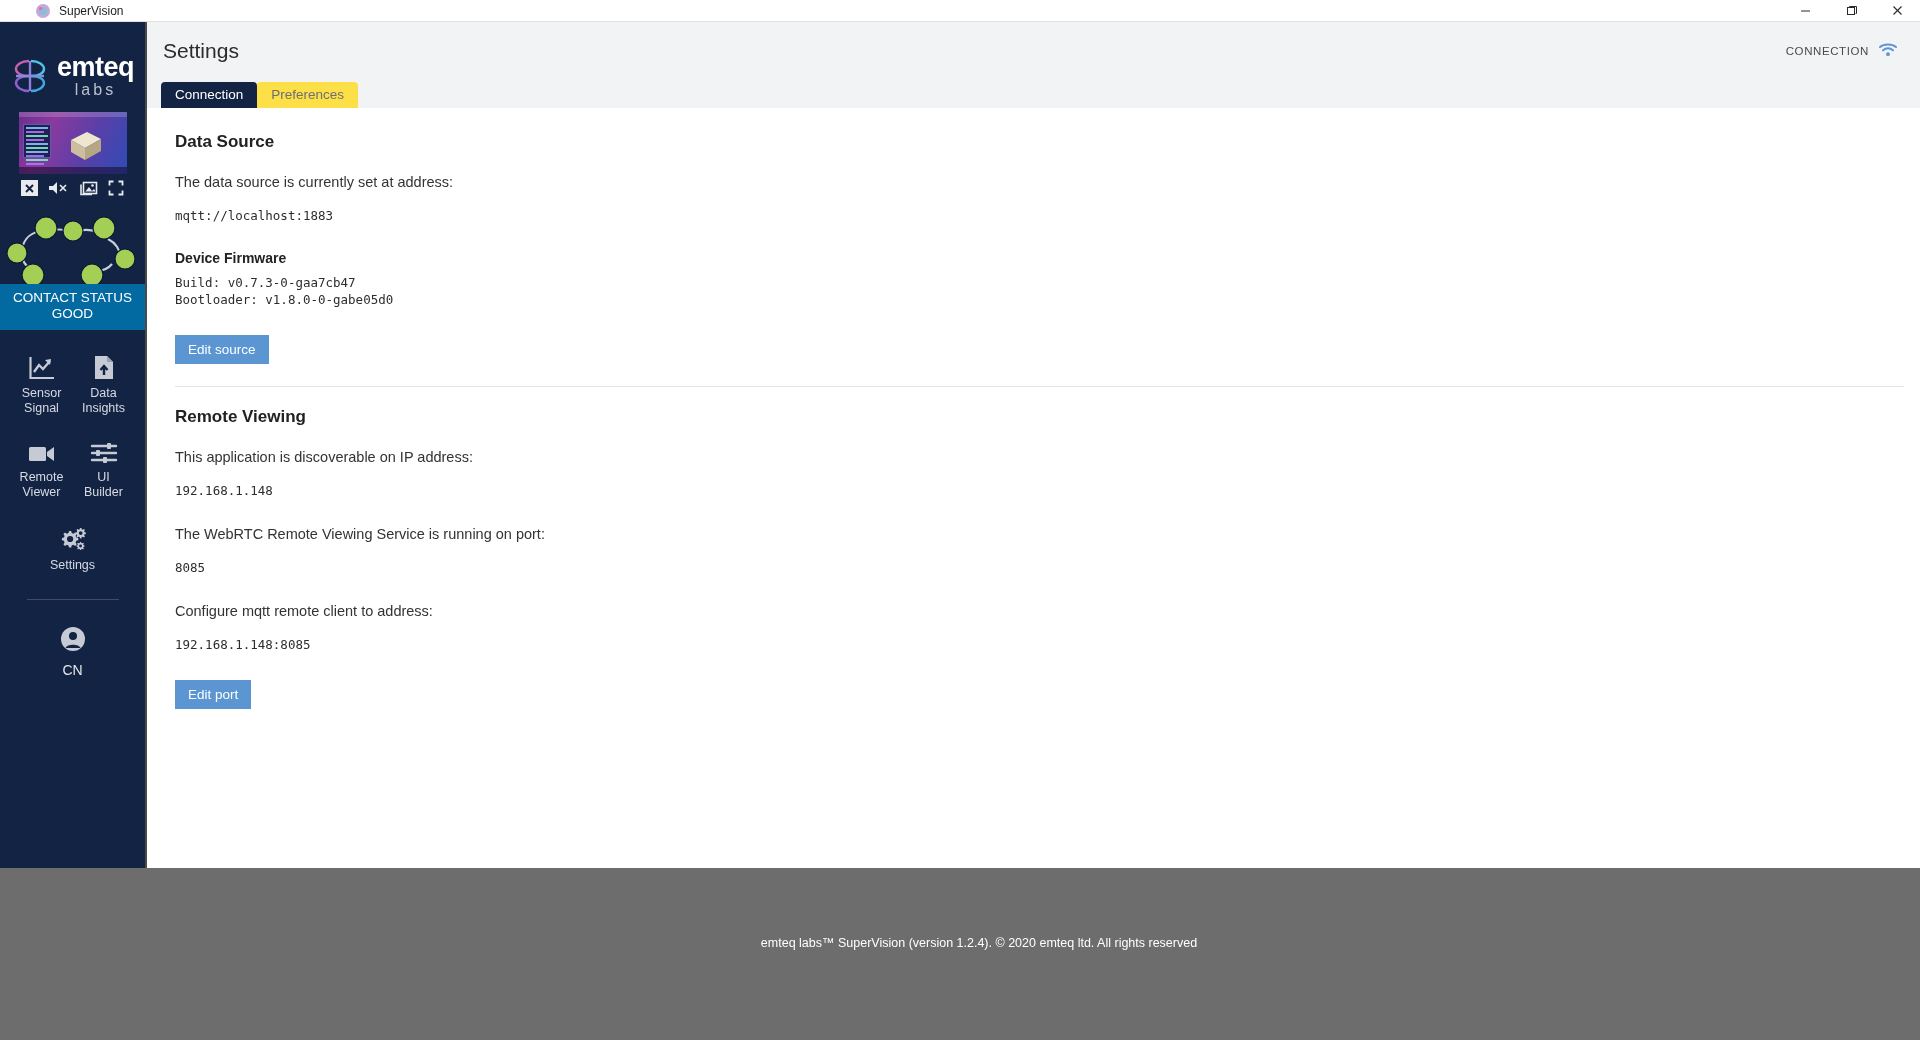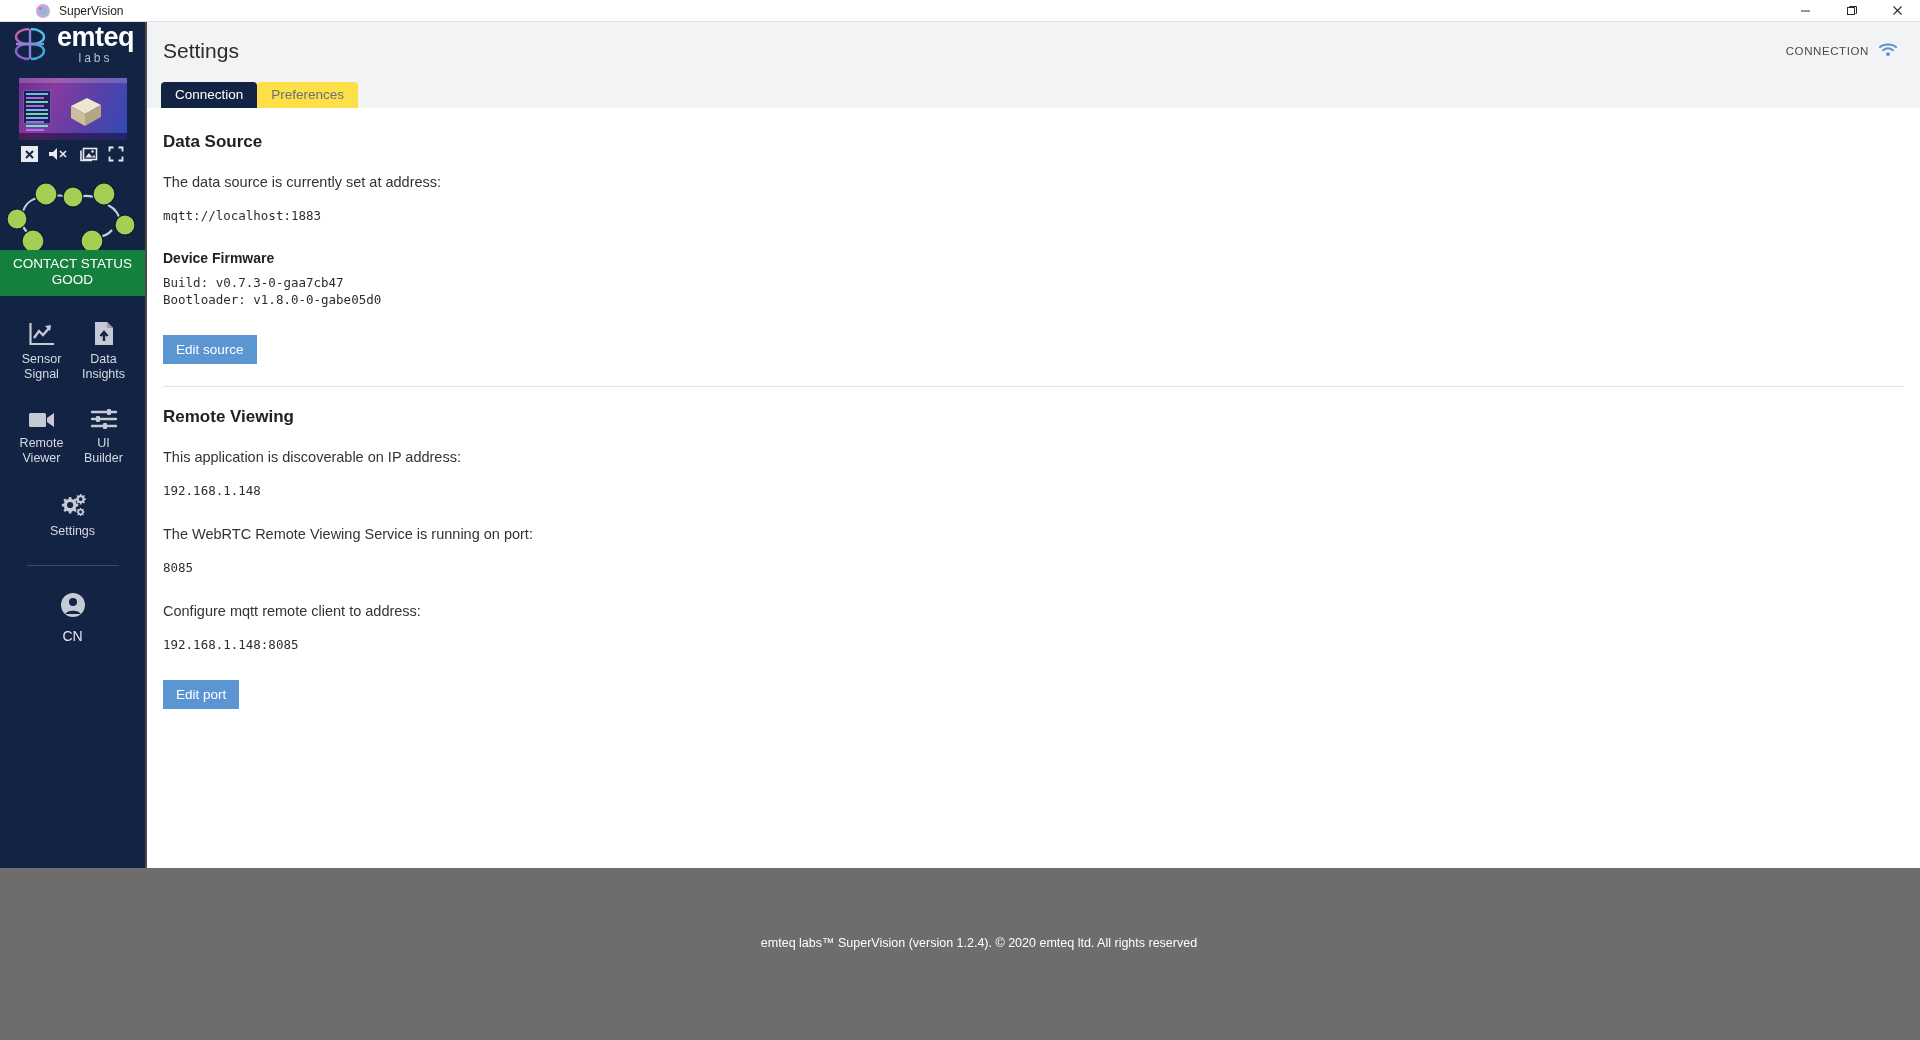--- a/index.html
+++ b/index.html
@@ -29,29 +29,29 @@
   
   .app { display: flex; height: 846px; width: 1920px; }
 
   
   .sidebar {
     width: 145px; background: #122344;
     display: flex; flex-direction: column;
     align-items: center; flex: none;
     overflow: hidden;
   }
-  .logo-wrap { padding: 2px 0 14px; width: 100%; display: flex;
+  .logo-wrap { padding: 32px 0 14px; width: 100%; display: flex;
                justify-content: center; }
   .logo { display: flex; align-items: center; gap: 6px; }
   .logo-text { display: flex; flex-direction: column; line-height: 1; }
   .logo-emteq {
     color: #fff; font-size: 27px; font-weight: 700; letter-spacing: -.5px;
   }
   .logo-labs {
-    color: #b9c0cf; font-size: 12px; letter-spacing: 3px;
+    color: #b9c0cf; font-size: 16px; letter-spacing: 3px;
     text-align: center; margin-top: 1px;
   }
 
   
   .preview {
     width: 108px; height: 62px; position: relative;
     background: linear-gradient(115deg,#6c2d8f 0%,#8a3a9e 28%,#5b3fa8 62%,#2f4bb5 100%);
     overflow: hidden;
   }
   .preview .topbar {
@@ -81,21 +81,21 @@
   .ptool.boxed {
     background: #e9eaee; color: #122344; width: 17px; height: 16px;
     display: flex; align-items: center; justify-content: center;
     font-size: 11px; font-weight: 700;
   }
 
   
   .contact-map { width: 145px; height: 72px; margin-top: 14px; }
 
   .status-banner {
-    width: 145px; background: #15803d; color: #ffffff;
+    width: 145px; background: #0369a1; color: #ffffff;
     text-align: center; font-size: 13.5px; line-height: 16px;
     padding: 6px 4px 8px;
   }
 
   
   .nav {
     width: 145px; padding: 24px 0 0;
     display: flex; flex-wrap: wrap; justify-content: center;
     row-gap: 22px;
   }
@@ -139,21 +139,21 @@
     padding-left: 14px; height: 28px;
   }
   .tab {
     padding: 5px 14px 6px; font-size: 13.5px; cursor: pointer;
     border-radius: 4px 4px 0 0;
   }
   .tab.active { background: #122344; color: #ffffff; }
   .tab.inactive { background: #fde047; color: #6d6f74; }
 
   .content {
-    flex: 1; padding: 24px 16px 0 16px; overflow: hidden;
+    flex: 1; padding: 24px 16px 0 28px; overflow: hidden;
     background: #ffffff;
   }
   .section-title {
     font-size: 17px; font-weight: 700; color: #222;
     margin: 0 0 22px;
   }
   .para {
     font-size: 14.5px; color: #333; margin-bottom: 17px;
   }
   .mono {

